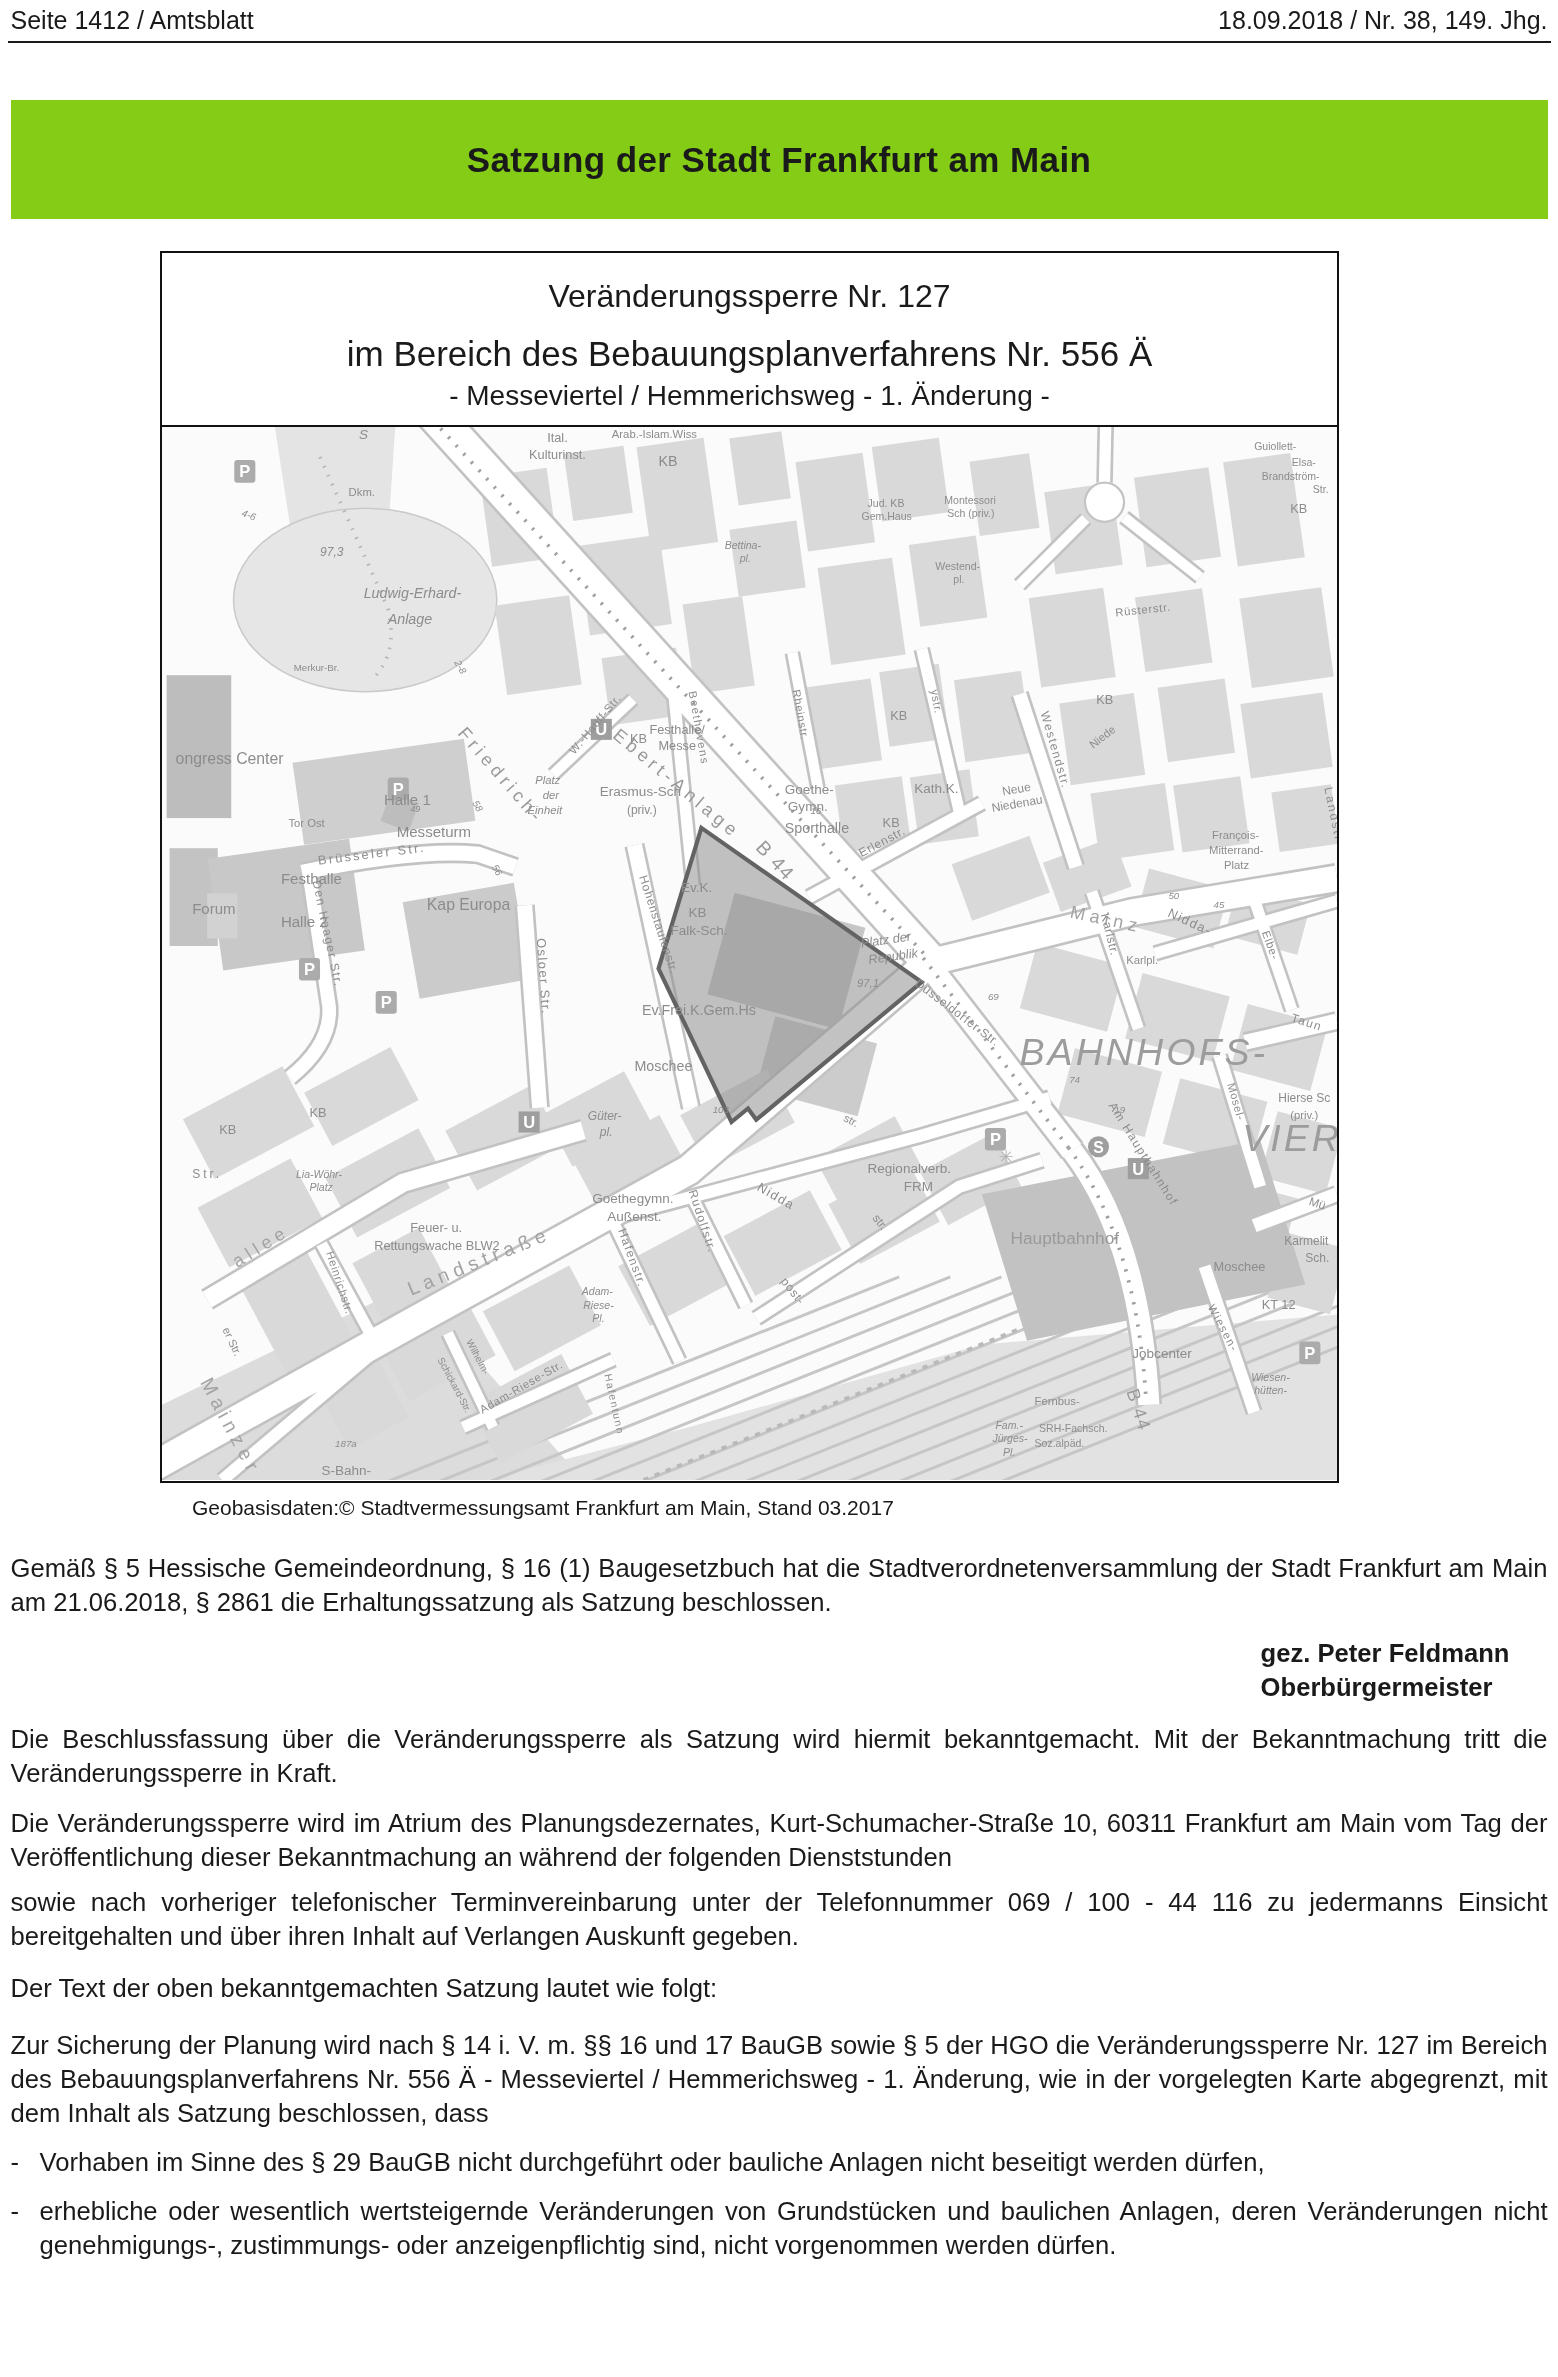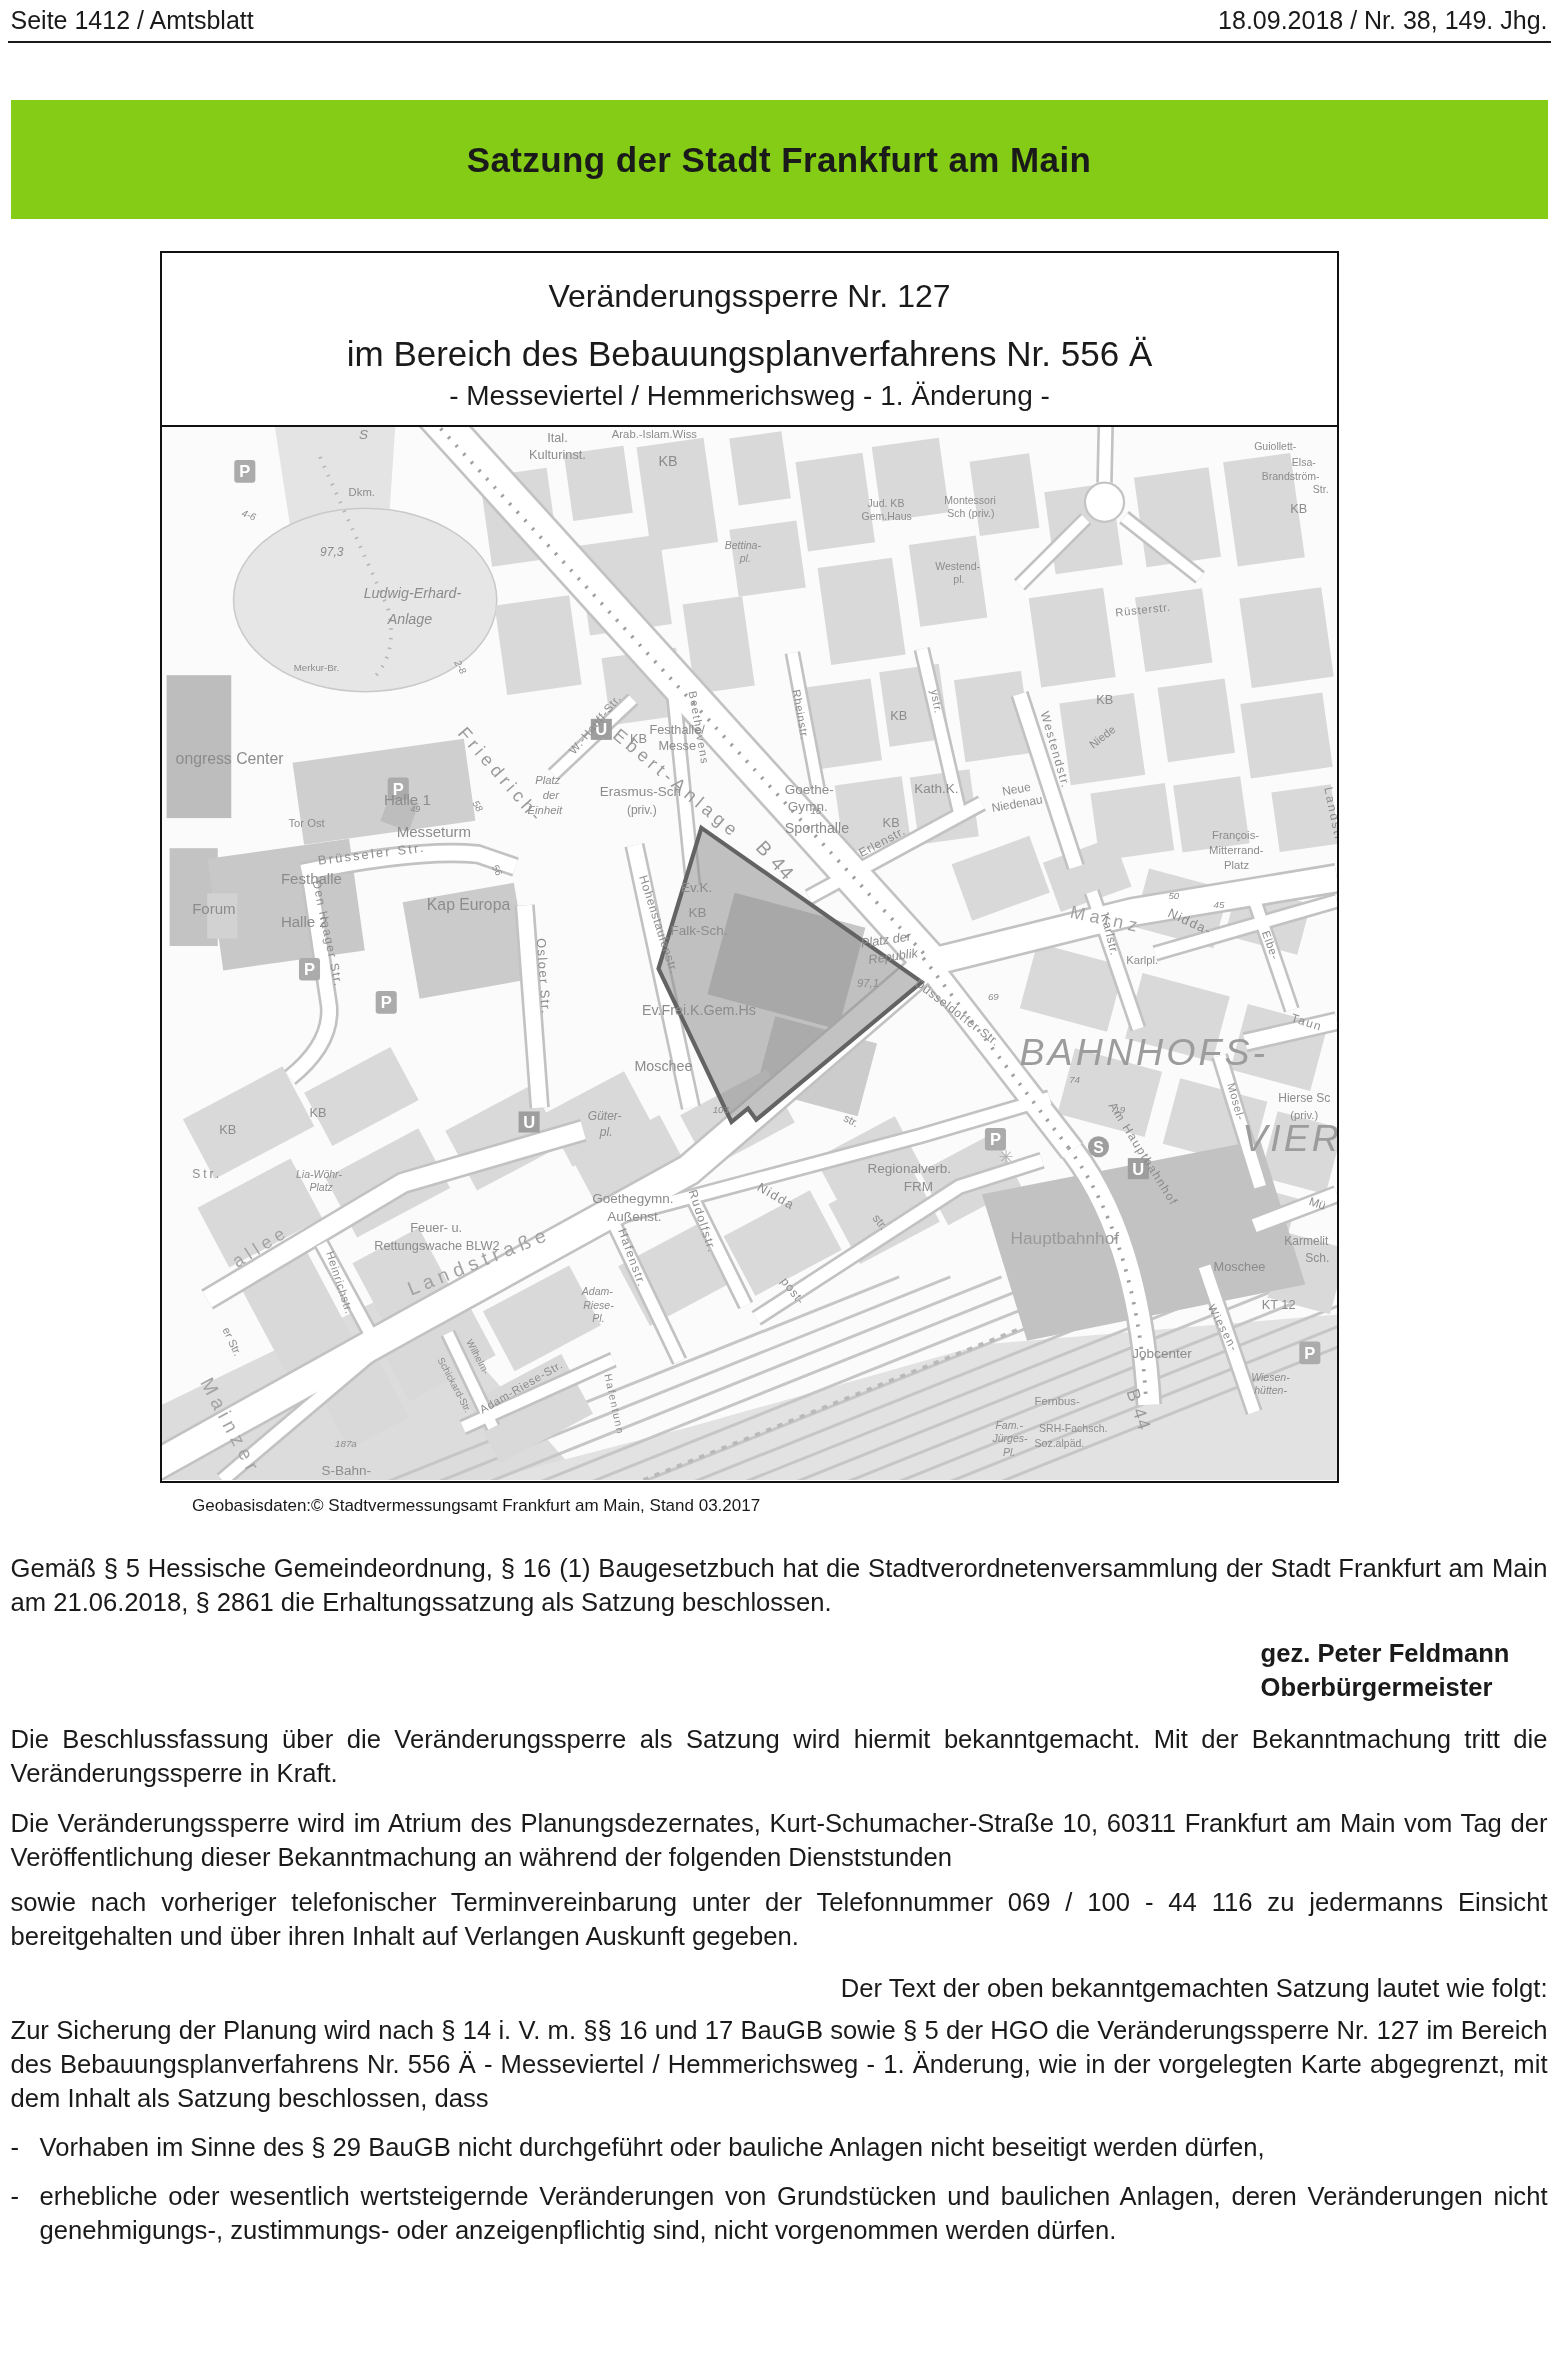--- a/index.html
+++ b/index.html
@@ -12,21 +12,21 @@
           display:flex;align-items:center;justify-content:center;}
   .banner h1{margin:0;font-size:35px;font-weight:bold;letter-spacing:0.4px;}
   .notice-box{position:absolute;left:160px;top:251px;width:1175px;height:1228px;border:2.3px solid #111;}
   .notice-titles{height:216px;text-align:center;padding-top:21px;box-sizing:border-box;}
   .nt1{font-size:32px;line-height:45px;}
   .nt2{font-size:35px;line-height:42px;margin-top:14px;}
   .nt3{font-size:28px;line-height:42px;}
   .map-wrap{position:absolute;left:0;top:172px;width:1175px;height:1053px;border-top:2.3px solid #111;
             background:#fbfbfb;overflow:hidden;}
   svg text{font-family:"Liberation Sans", sans-serif;}
-  .caption{position:absolute;left:192px;top:1496px;font-size:17px;}
+  .caption{position:absolute;left:192px;top:1496px;font-size:21px;}
   .bodytext{position:absolute;left:10.5px;top:1551px;width:1537px;font-size:25.6px;line-height:34px;}
   .bodytext p{margin:0 0 16.6px 0;text-align:justify;}
   .bodytext p.noj{text-align:left;}
   .sig{text-align:right;padding-right:38px;margin:1.5px 0 18px 0;}
   .sig-inner{display:inline-block;text-align:left;font-weight:bold;}
   .bullet{display:flex;margin:0 0 15px 0;}
   .bullet .dash{width:29px;flex:0 0 29px;}
   .bullet .btxt{flex:1;text-align:justify;}
 </style>
 </head>
@@ -395,21 +395,21 @@
     <p>Gemäß § 5 Hessische Gemeindeordnung, § 16 (1) Baugesetzbuch hat die Stadtverordnetenversammlung der Stadt Frankfurt am Main am 21.06.2018, § 2861 die Erhaltungssatzung als Satzung beschlossen.</p>
     <div class="sig">
       <div class="sig-inner">
         <div>gez. Peter Feldmann</div>
         <div>Oberbürgermeister</div>
       </div>
     </div>
     <p>Die Beschlussfassung über die Veränderungssperre als Satzung wird hiermit bekanntgemacht. Mit der Bekanntmachung tritt die Veränderungssperre in Kraft.</p>
     <p style="margin-bottom:10.5px;">Die Veränderungssperre wird im Atrium des Planungsdezernates, Kurt-Schumacher-Straße 10, 60311 Frankfurt am Main vom Tag der Veröffentlichung dieser Bekanntmachung an während der folgenden Dienststunden</p>
     <p style="margin-bottom:18px;">sowie nach vorheriger telefonischer Terminvereinbarung unter der Telefonnummer 069 / 100 - 44 116 zu jedermanns Einsicht bereitgehalten und über ihren Inhalt auf Verlangen Auskunft gegeben.</p>
-    <p class="noj" style="margin-bottom:8px;text-align:right;">Der Text der oben bekanntgemachten Satzung lautet wie folgt:</p>
+    <p class="noj" style="margin-bottom:23px;">Der Text der oben bekanntgemachten Satzung lautet wie folgt:</p>
     <p style="margin-bottom:15px;">Zur Sicherung der Planung wird nach § 14 i. V. m. §§ 16 und 17 BauGB sowie § 5 der HGO die Veränderungssperre Nr. 127 im Bereich des Bebauungsplanverfahrens Nr. 556 Ä - Messeviertel / Hemmerichsweg - 1. Änderung, wie in der vorgelegten Karte abgegrenzt, mit dem Inhalt als Satzung beschlossen, dass</p>
     <div class="bullet">
       <span class="dash">-</span>
       <span class="btxt">Vorhaben im Sinne des § 29 BauGB nicht durchgeführt oder bauliche Anlagen nicht beseitigt werden dürfen,</span>
     </div>
     <div class="bullet">
       <span class="dash">-</span>
       <span class="btxt">erhebliche oder wesentlich wertsteigernde Veränderungen von Grundstücken und baulichen Anlagen, deren Veränderungen nicht genehmigungs-, zustimmungs- oder anzeigenpflichtig sind, nicht vorgenommen werden dürfen.</span>
     </div>
   </div>

